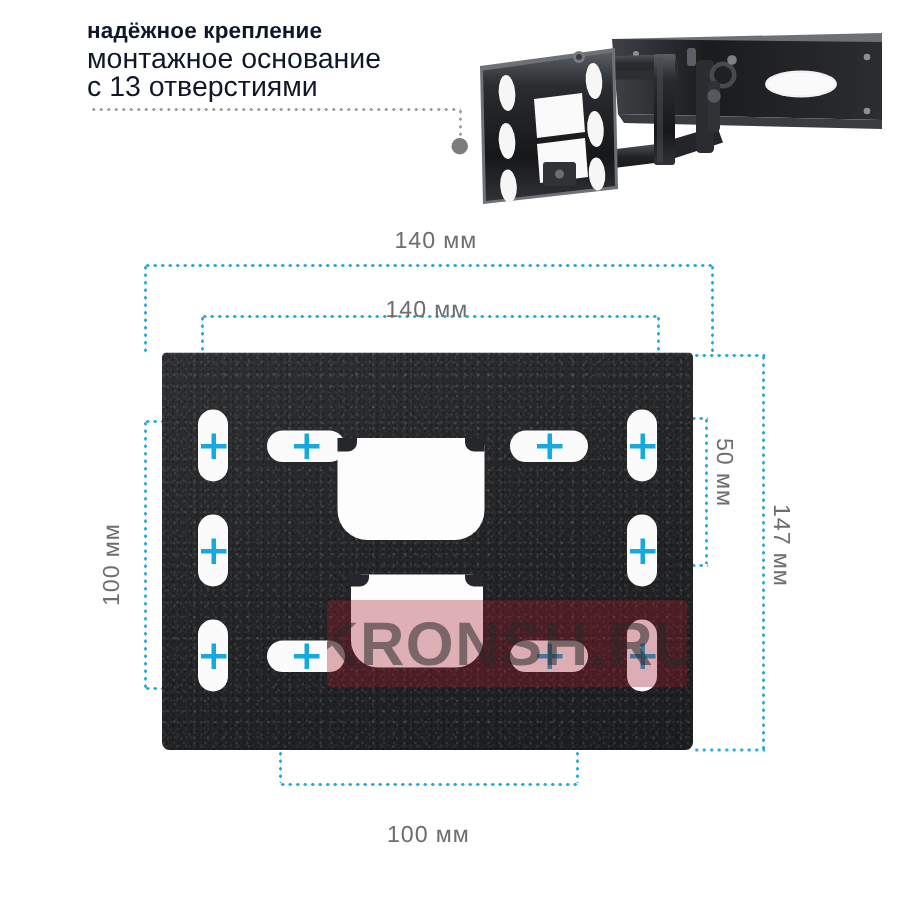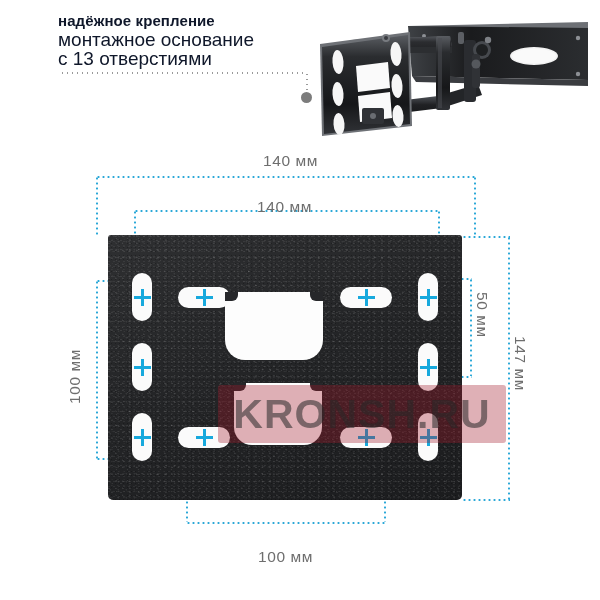--- a/index.html
+++ b/index.html
@@ -194,22 +194,22 @@
     top: 148px;
     width: 88px;
     height: 62px;
     border-radius: 8px 8px 18px 18px;
   }
 
   
   #watermark {
     position: absolute;
     left: 218px;
-    top: 245px;
-    width: 288px;
+    top: 260px;
+    width: 240px;
     height: 58px;
     background: rgba(160, 22, 40, 0.34);
     border-radius: 3px;
     z-index: 6;
     pointer-events: none;
     display: flex;
     align-items: center;
     justify-content: center;
     overflow: hidden;
   }

